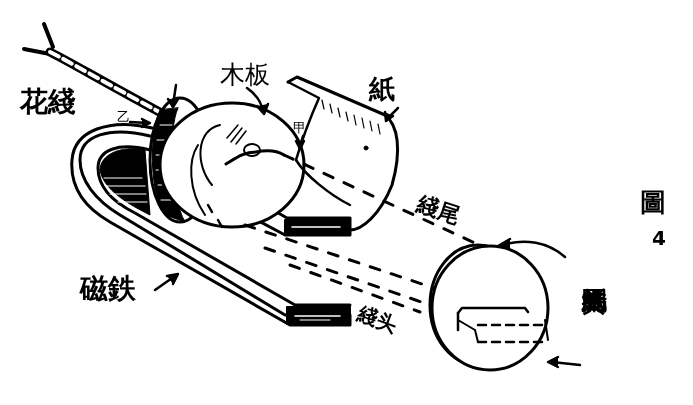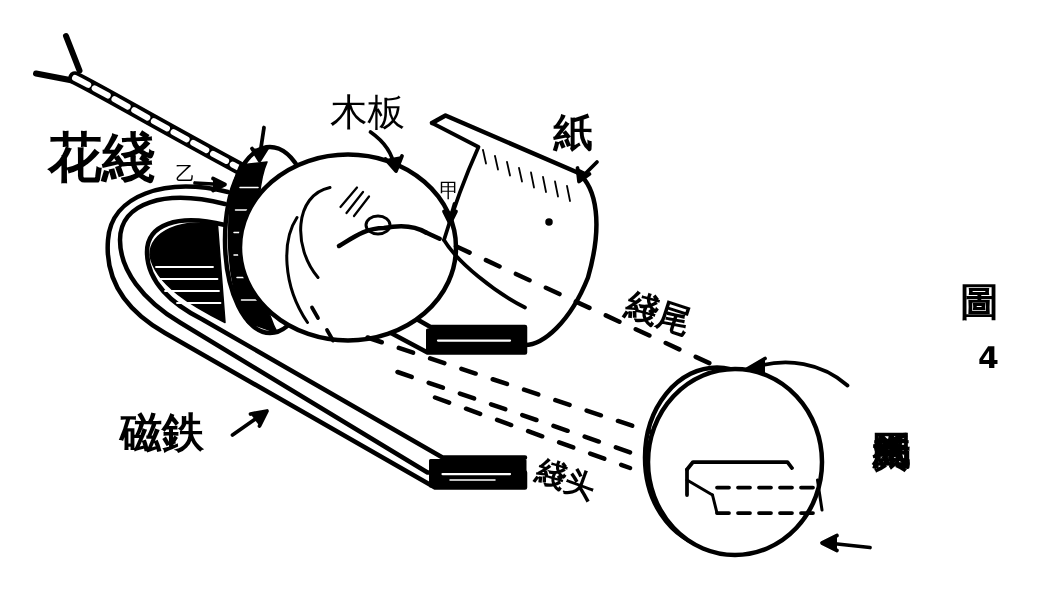--- a/index.html
+++ b/index.html
@@ -27,21 +27,21 @@
       font-weight: bold;
       color: #000;
       line-height: 1;
       white-space: nowrap;
     }
     .vert {
       writing-mode: vertical-rl;
       text-orientation: upright;
       letter-spacing: 0px;
     }
-    .lbl-huaxian { left: 32px; top: 88px; font-size: 36px; }
+    .lbl-huaxian { left: 20px; top: 88px; font-size: 28px; }
     .lbl-muban   { left: 180px; top: 62px; font-size: 25px; font-weight: normal; margin-left: 40px; }
     .lbl-yi      { left: 117px; top: 110px; font-size: 13px; font-weight: normal; }
     .lbl-jia     { left: 293px; top: 121px; font-size: 13px; font-weight: normal; }
     .lbl-zhi     { left: 369px; top: 76px;  font-size: 26px; }
     .lbl-xianwei { left: 421px; top: 193px; font-size: 22px; transform: rotate(18deg); transform-origin: left top; }
     .lbl-citie   { left: 80px;  top: 275px; font-size: 28px; }
     .lbl-xiantou { left: 362px; top: 303px; font-size: 20px; transform: rotate(20deg); transform-origin: left top; }
     .lbl-majia   { left: 582px; top: 268px; font-size: 25px; }
     .lbl-fig     { left: 640px; top: 189px; font-size: 26px; }
     .lbl-fignum  { left: 652px; top: 228px; font-size: 20px; }

